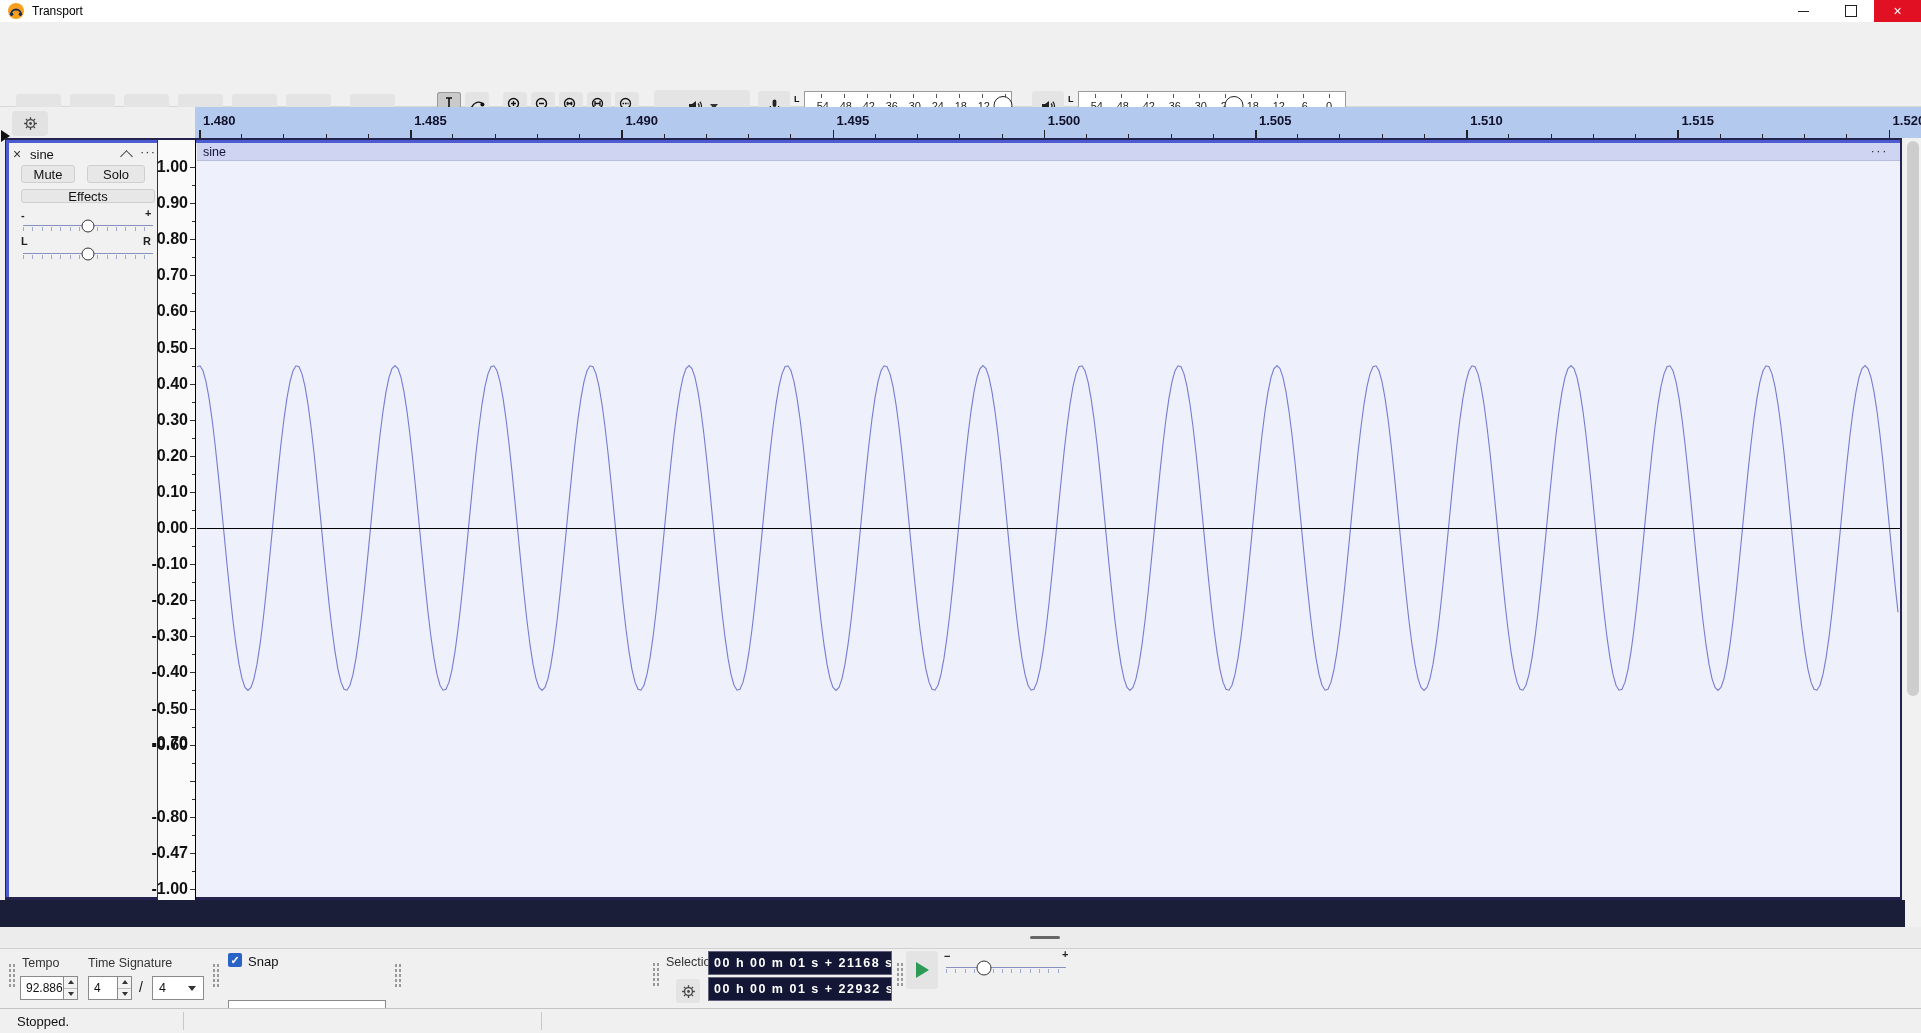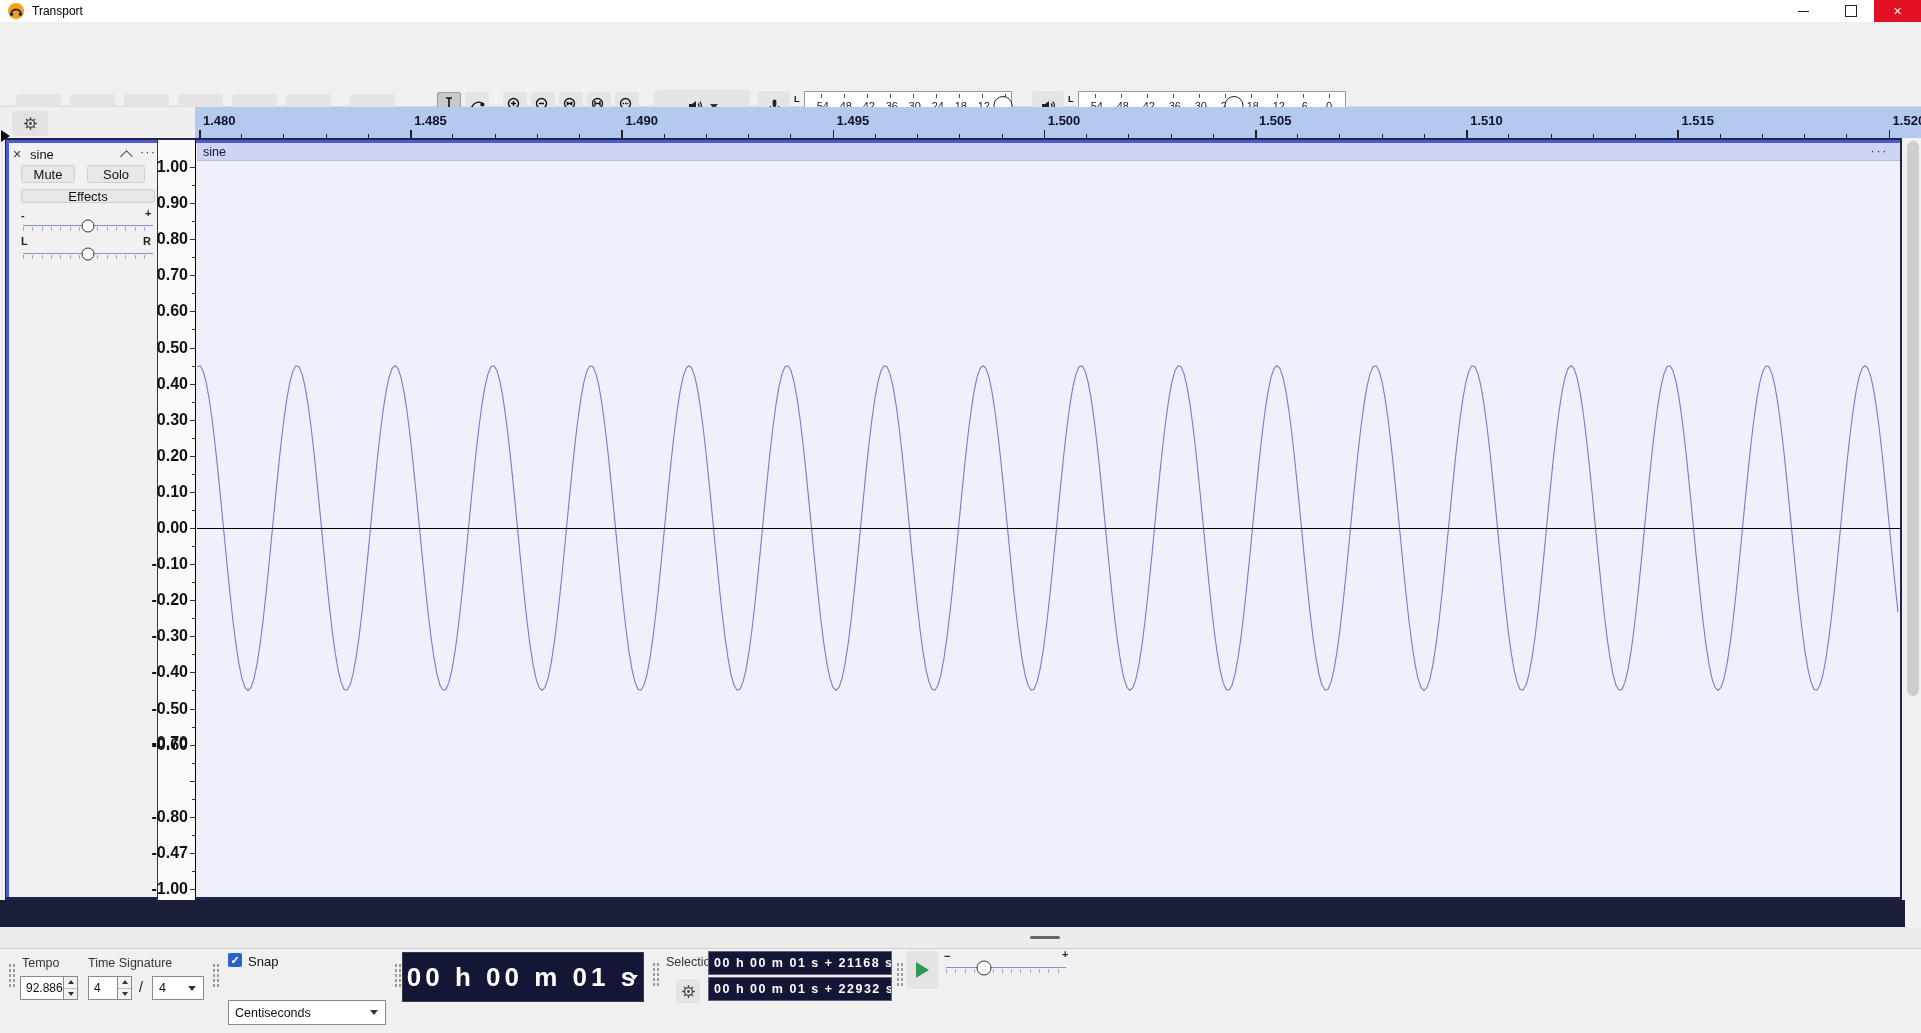--- a/index.html
+++ b/index.html
@@ -516,24 +516,20 @@
     <div class="abs grip" style="left:212px;top:14px"></div>
     <div class="abs" id="snap-check" style="left:228px;top:4px">✓</div>
     <span class="abs" style="left:248px;top:5px;font-size:13px">Snap</span>
     <div class="abs dropdown" style="left:228px;top:27px;width:158px;height:25px">
         <span>Centiseconds</span>
         <span class="chev-dn"></span>
       </div>
 
     <div class="abs grip" style="left:394px;top:14px"></div>
   </div>
-  <div class="abs" id="time-display">
-    <span>00 h 00 m 01 s</span>
-    <span class="chev-dn"></span>
-  </div>
   <div class="abs grip" style="left:652px;top:962px"></div>
   <span class="abs blabel" style="left:666px;top:955px">Selection</span>
   <div class="abs" style="left:676px;top:979px;width:24px;height:24px;background:#e4e4e4;border-radius:3px;display:flex;align-items:center;justify-content:center">
     <svg width="15" height="15" viewBox="0 0 16 16">
         <g stroke="#444" fill="none" stroke-width="1.4">
           <circle cx="8" cy="8" r="4.2"></circle>
           <path d="M8 1.2v2.4M8 12.4v2.4M1.2 8h2.4M12.4 8h2.4M3.2 3.2l1.7 1.7M11.1 11.1l1.7 1.7M12.8 3.2l-1.7 1.7M4.9 11.1l-1.7 1.7"></path>
         </g>
         <circle cx="8" cy="8" r="1.5" fill="#444"></circle>
       </svg>
@@ -543,13 +539,18 @@
   <div class="abs grip" style="left:896px;top:962px"></div>
   <div class="abs" id="playspeed-btn">
       <span class="tri"></span>
     </div>
   <span class="abs sl-lab" style="left:944px;top:950px">−</span>
   <span class="abs sl-lab" style="left:1062px;top:948px">+</span>
   <div class="abs slider-line" style="left:946px;top:967px;width:120px"></div>
   <div class="abs slider-ticks" style="left:946px;top:969px;width:120px"></div>
   <div class="abs slider-thumb" style="left:984px;top:968px;width:15px;height:15px"></div>
 
+  <div class="abs" id="statusbar">
+    <span id="status-text">Stopped.</span>
+    <span class="status-div" style="left:183px"></span>
+    <span class="status-div" style="left:541px"></span>
+  </div>
 </div>
 
 </body></html>

